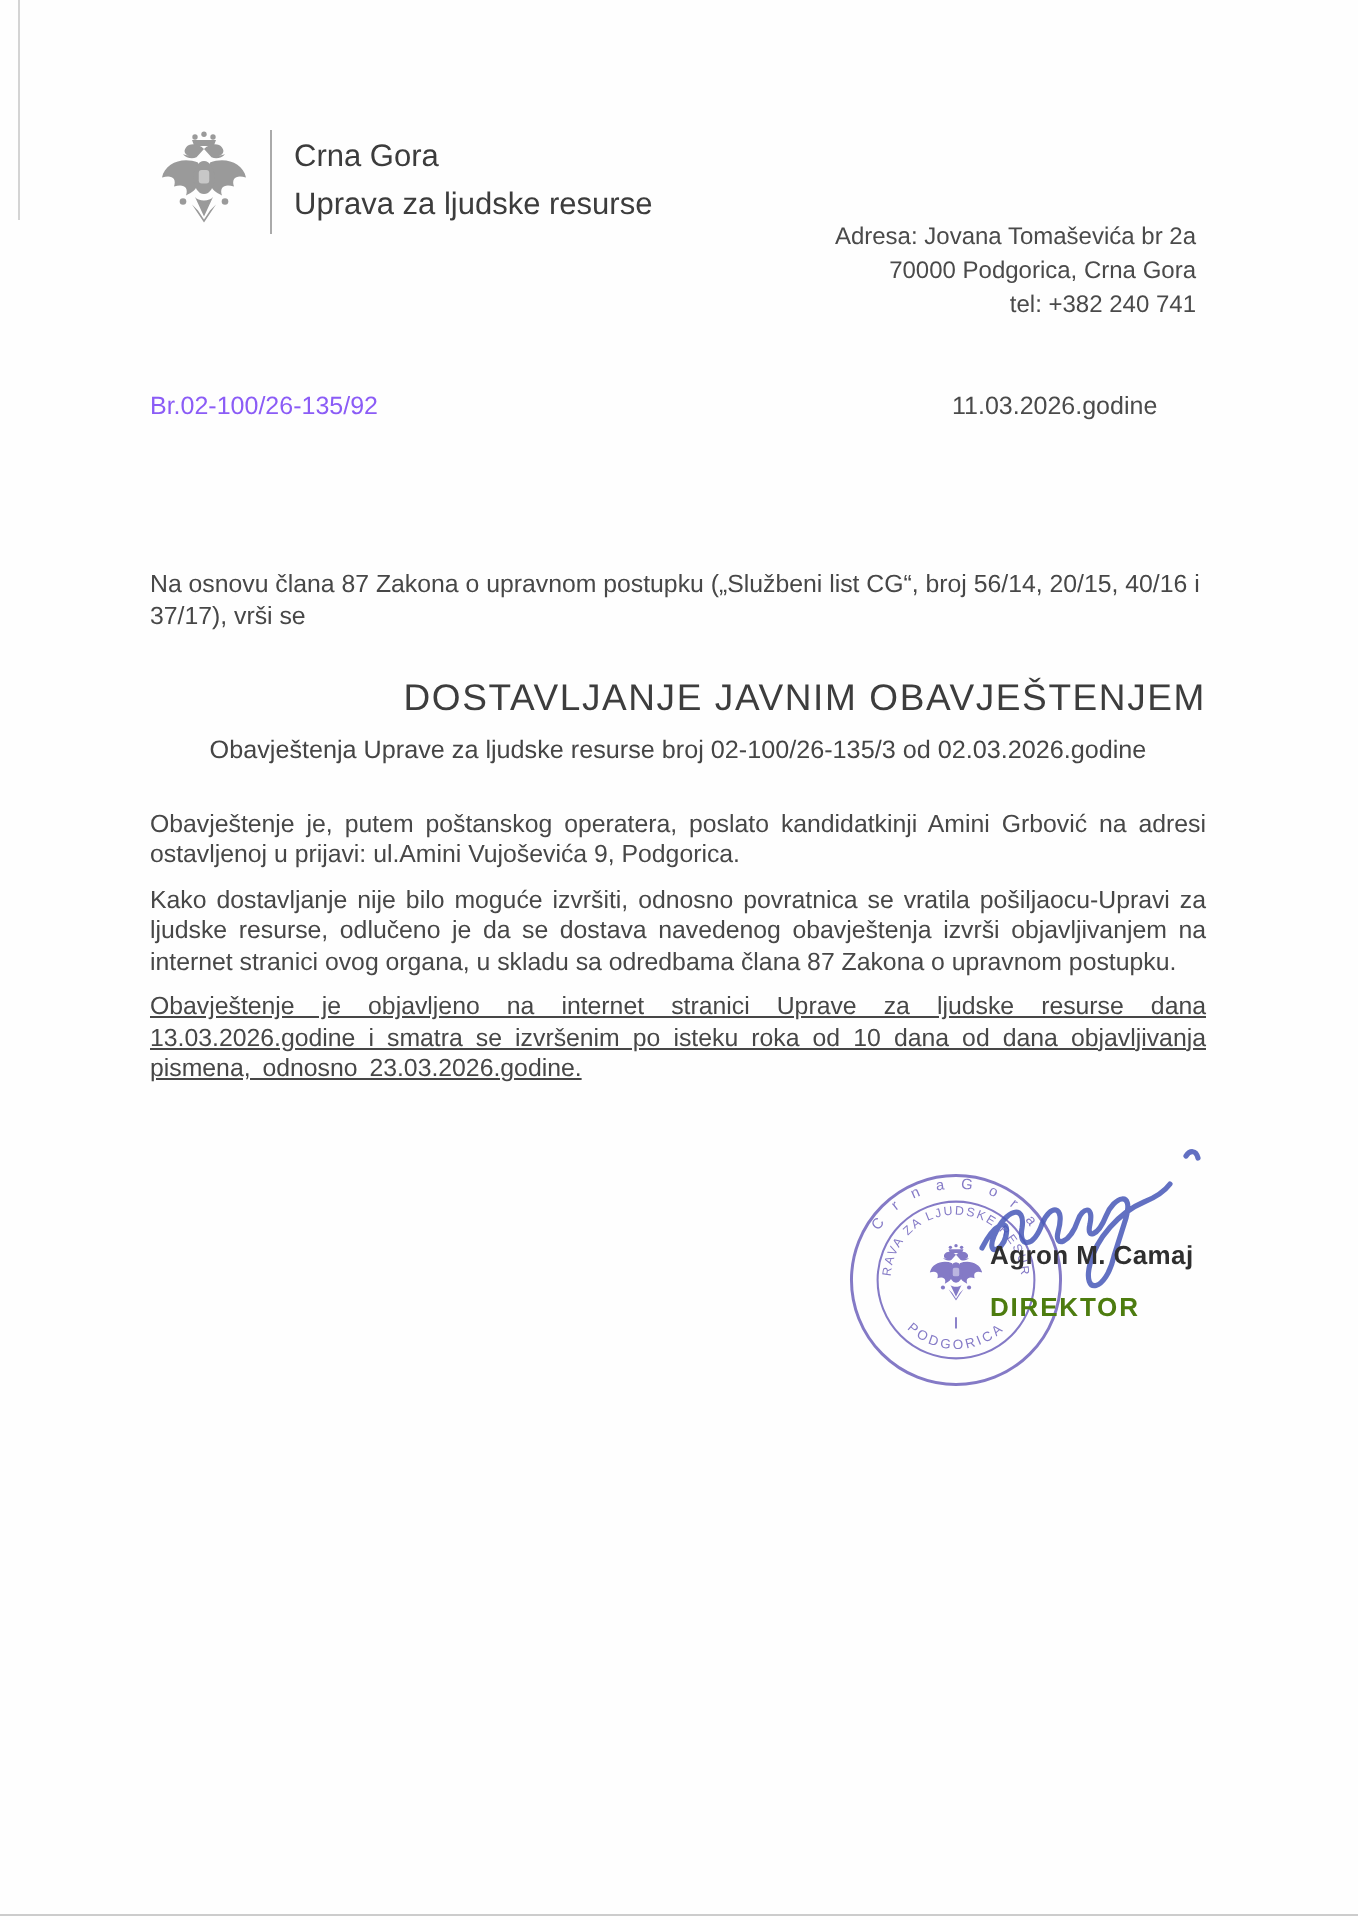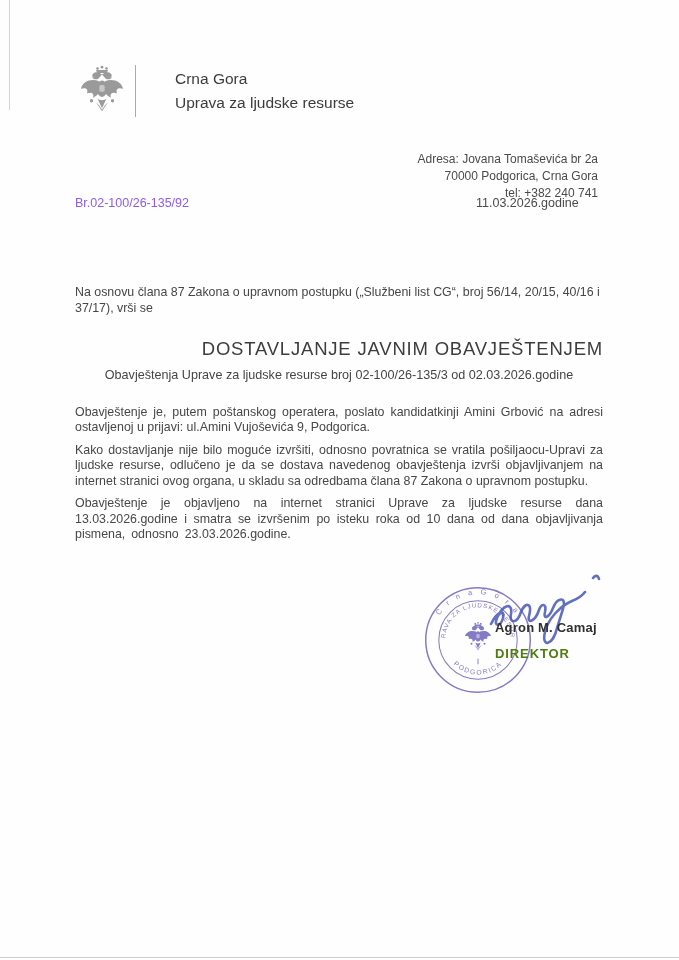--- a/index.html
+++ b/index.html
@@ -10,38 +10,38 @@
     color:#474747;
   }
   
   .edge-left { position:absolute; left:9px; top:0; width:1px; height:110px; background:#d4d4d4; }
   .edge-bottom { position:absolute; left:0; bottom:2px; width:679px; height:1px; background:#cccccc; }
 
   
   .header { position:absolute; left:78px; top:64px; display:flex; align-items:center; }
   .coat { width:48px; height:54px; color:#9a9a9a; }
   .header-divider { width:1px; height:52px; background:#aaaaaa; margin:0 11px 0 9px; }
-  .org-lines { display:flex; flex-direction:column; gap:6px;margin-left:28px; }
+  .org-lines { display:flex; flex-direction:column; gap:6px; }
   .org-country { font-size:15.5px; color:#3c3c3c; }
   .org-name { font-size:15.5px; color:#3c3c3c; }
 
   
-  .address { position:absolute; top:110px; right:81px; text-align:right; font-size:12px; line-height:17px; color:#4a4a4a;margin-top:41px; }
+  .address { position:absolute; top:110px; right:81px; text-align:right; font-size:12px; line-height:17px; color:#4a4a4a; }
 
   
   .ref-number { position:absolute; left:75px; top:196px; font-size:12.5px; color:#8b5cf6; }
   .ref-date   { position:absolute; left:476px; top:196px; font-size:12.5px; color:#4a4a4a;text-align:right; }
 
   
   .content { position:absolute; left:75px; top:285px; width:528px; font-size:12.4px; line-height:15.5px; color:#474747; }
   .intro { margin:0 0 22px 0; }
   .doc-title { margin:0 0 8px 0; text-align:right; font-size:18.5px; line-height:22px; letter-spacing:0.8px; font-weight:400; color:#3d3d3d; }
   .doc-subtitle { margin:0 0 21px 0; text-align:center; font-size:12.6px; color:#454545; }
   .para { margin:0 0 7px 0; text-align:justify; }
-  .para.loose { word-spacing:2.5px; }
+  .para.loose { word-spacing:2.5px;text-decoration:underline; }
 
   
   .sig-area { position:absolute; left:420px; top:570px; width:240px; height:145px; }
   .stamp { position:absolute; left:2px; top:14px; width:112px; height:112px; opacity:0.88; }
   .signature { position:absolute; left:66px; top:0px; width:160px; height:90px; }
   .sig-name  { position:absolute; left:75px; top:50px; font-size:13px; font-weight:700; color:#2f2f2f; letter-spacing:0.2px; white-space:nowrap; }
   .sig-title { position:absolute; left:75px; top:76px; font-size:13px; font-weight:700; color:#4d7c0f; letter-spacing:0.9px; white-space:nowrap; }
 
   .stamp-ring-text { font-size:8px; letter-spacing:3.2px; fill:#7468bf; font-family:"Liberation Sans", sans-serif; }
   .stamp-inner-text { font-size:6.6px; letter-spacing:1.1px; fill:#7468bf; font-family:"Liberation Sans", sans-serif; }

